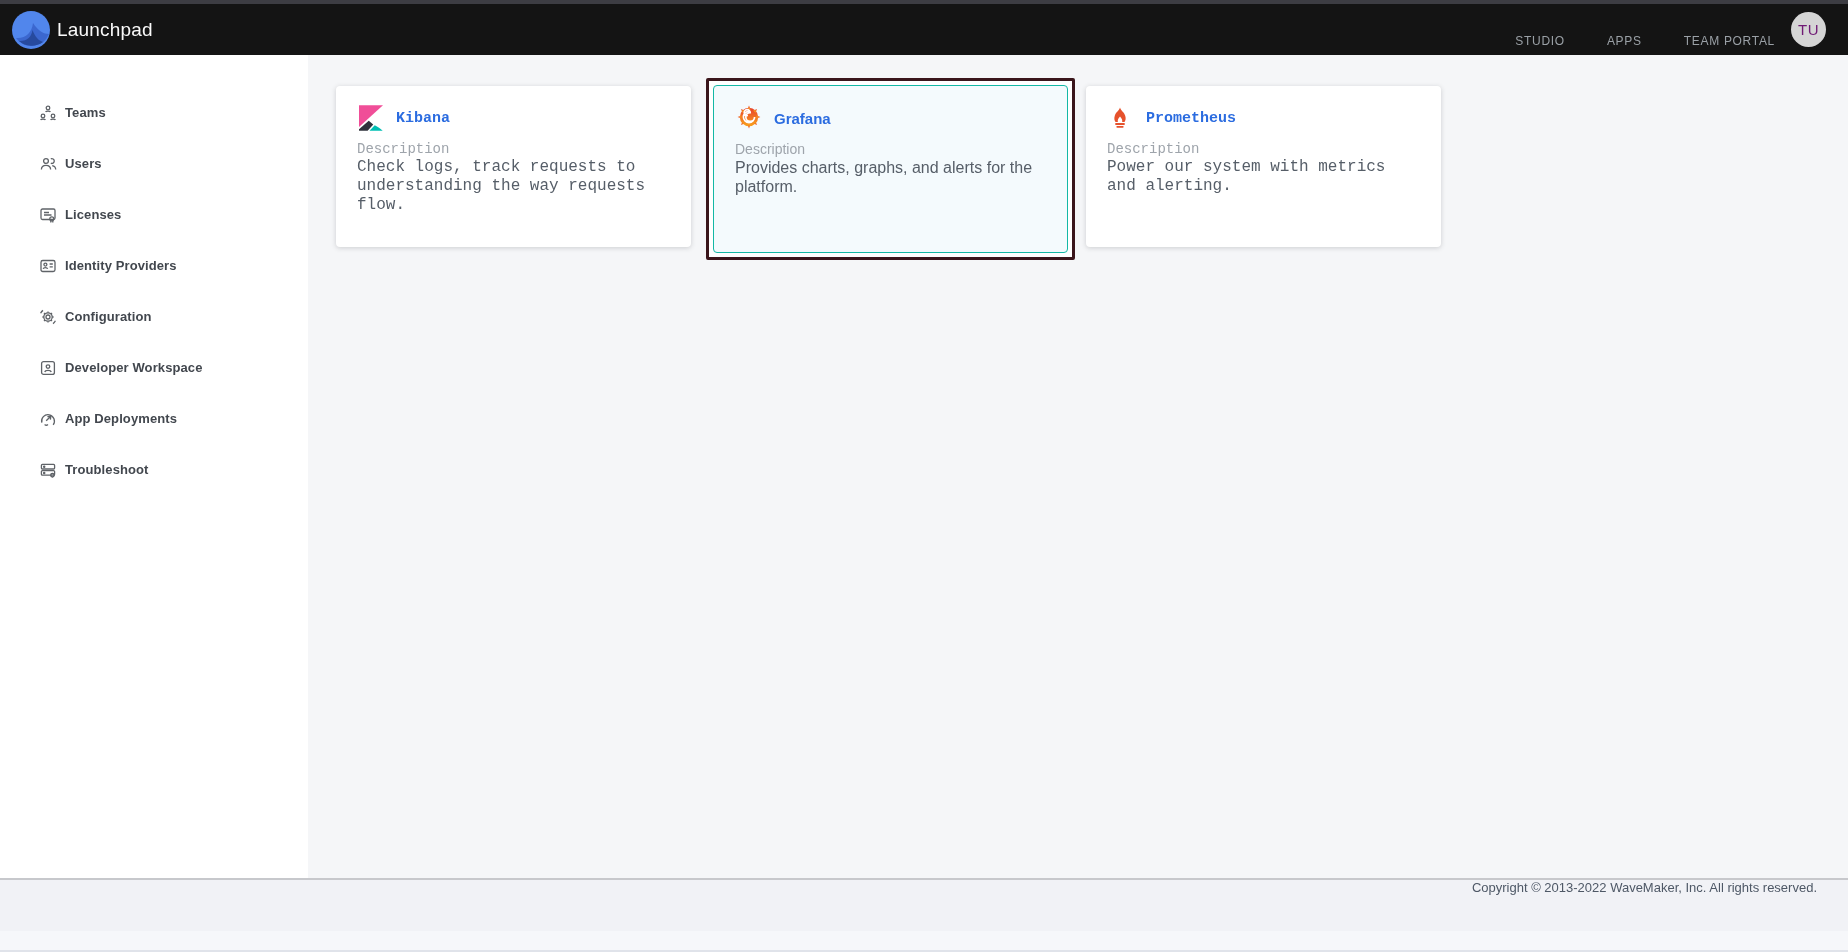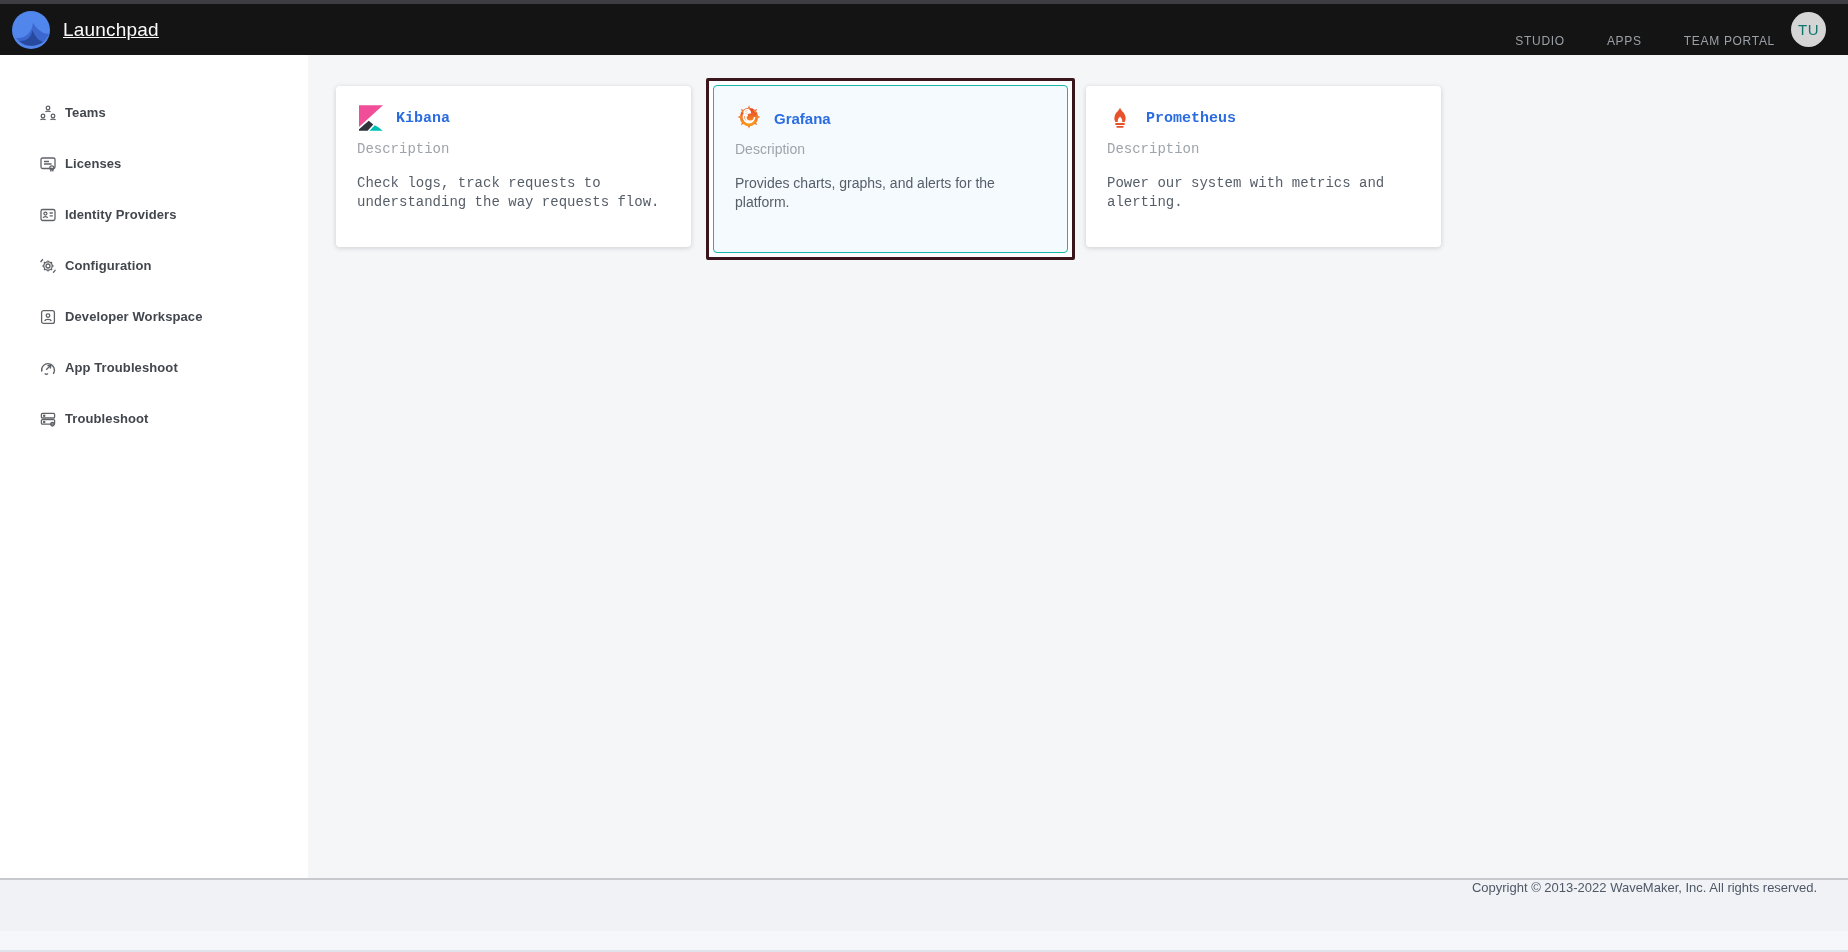--- a/index.html
+++ b/index.html
@@ -15,39 +15,38 @@
     background: #141414;
     border-top: 4px solid #3d3d43;
     display: flex;
     align-items: center;
     padding: 0 22px 0 12px;
   }
   .logo { width: 38px; height: 38px; display: block; }
   .app-title {
     color: #fafafa;
     font-size: 19px;
-    margin-left: 13px;
+    margin-left: 7px;
     letter-spacing: .2px;
-    text-decoration: underline;
   }
   .header-spacer { flex: 1; }
   .nav-link {
     color: #9aa0a6;
     font-size: 12px;
     letter-spacing: .7px;
     margin-left: 42px;
     cursor: pointer;
     text-decoration: none;
     margin-top: 23px;
   }
   .avatar {
     width: 35px; height: 35px;
     border-radius: 50%;
     background: #d5d5d5;
-    color: #0f766e;
+    color: #701a75;
     font-size: 15px;
     font-weight: 500;
     display: flex; align-items: center; justify-content: center;
     margin-left: 16px;
     cursor: pointer;
     letter-spacing: .5px;
   }
   
   .body-row { display: flex; height: 823px; }
   .sidebar {
@@ -114,23 +113,23 @@
     text-decoration: none;
     cursor: pointer;
   }
   .desc-label {
     color: #9ea4ab;
     font-size: 14px;
     margin-top: 9px;
   }
   .desc-text {
     color: #565e68;
-    font-size: 14px;
+    font-size: 16px;
     line-height: 19px;
-    margin-top: 17px;
+    margin-top: 1px;
   }
   
   .footer {
     height: 53px;
     border-top: 2px solid #c7c8cc;
     background: #f1f2f6;
     display: flex;
     align-items: flex-start;
     justify-content: flex-end;
     padding-right: 31px;
@@ -167,20 +166,31 @@
               <path d="M1.6,16 c0.5-1.2 4.3-1.2 4.8,0"></path>
             <circle cx="14" cy="12" r="1.8"></circle>
               <path d="M11.6,16 c0.5-1.2 4.3-1.2 4.8,0"></path>
           </svg>
         </span>
         <span class="side-label">Teams</span>
       </li>
       <li>
         <span class="side-icon">
           <svg viewBox="0 0 18 18" width="18" height="18" fill="none" stroke="#5f6368" stroke-width="1.3">
+            <circle cx="7" cy="6" r="2.4"></circle>
+            <path d="M2.4,14.6 c0-2.6 2-4.2 4.6-4.2 s4.6,1.6 4.6,4.2"></path>
+            <path d="M11.8,3.9 a2.4,2.4 0 1,1 0,4.3"></path>
+            <path d="M13.2,10.6 c2.2,0.4 3.5,2 3.5,4"></path>
+          </svg>
+        </span>
+        <span class="side-label">Users</span>
+      </li>
+      <li>
+        <span class="side-icon">
+          <svg viewBox="0 0 18 18" width="18" height="18" fill="none" stroke="#5f6368" stroke-width="1.3">
             <rect x="2" y="3" width="14" height="10.5" rx="1.5"></rect>
             <path d="M5,6.5 h5 M5,9 h7.5"></path>
             <circle cx="12.8" cy="12.8" r="2"></circle>
             <path d="M11.8,14.6 v1.8 M13.8,14.6 v1.8"></path>
           </svg>
         </span>
         <span class="side-label">Licenses</span>
       </li>
       <li>
         <span class="side-icon">
@@ -215,21 +225,21 @@
         <span class="side-label">Developer Workspace</span>
       </li>
       <li>
         <span class="side-icon">
           <svg viewBox="0 0 18 18" width="18" height="18" fill="none" stroke="#5f6368" stroke-width="1.3">
             <path d="M2.8,12.6 a6.4,6.4 0 1,1 11.4,2.2"></path>
             <path d="M7.2,10.8 l4.6-4.6 M8.4,6.6 l3.4-0.4 -0.4,3.4"></path>
             <path d="M5.6,14.6 c1,0.8 2.4,0.8 3.4,0"></path>
           </svg>
         </span>
-        <span class="side-label">App Troubleshoot</span>
+        <span class="side-label">App Deployments</span>
       </li>
       <li>
         <span class="side-icon">
           <svg viewBox="0 0 18 18" width="18" height="18" fill="none" stroke="#5f6368" stroke-width="1.3">
             <rect x="2.4" y="3.4" width="13.2" height="4.6" rx="1"></rect>
             <rect x="2.4" y="9.6" width="13.2" height="4.6" rx="1"></rect>
             <circle cx="5.2" cy="5.7" r="0.6" fill="#5f6368"></circle>
             <circle cx="5.2" cy="11.9" r="0.6" fill="#5f6368"></circle>
             <circle cx="13.4" cy="14.2" r="1.7"></circle>
             <path d="M13.4,12 v0.8 M13.4,15.6 v0.8 M11.6,14.2 h0.8 M14.8,14.2 h0.8"></path>

